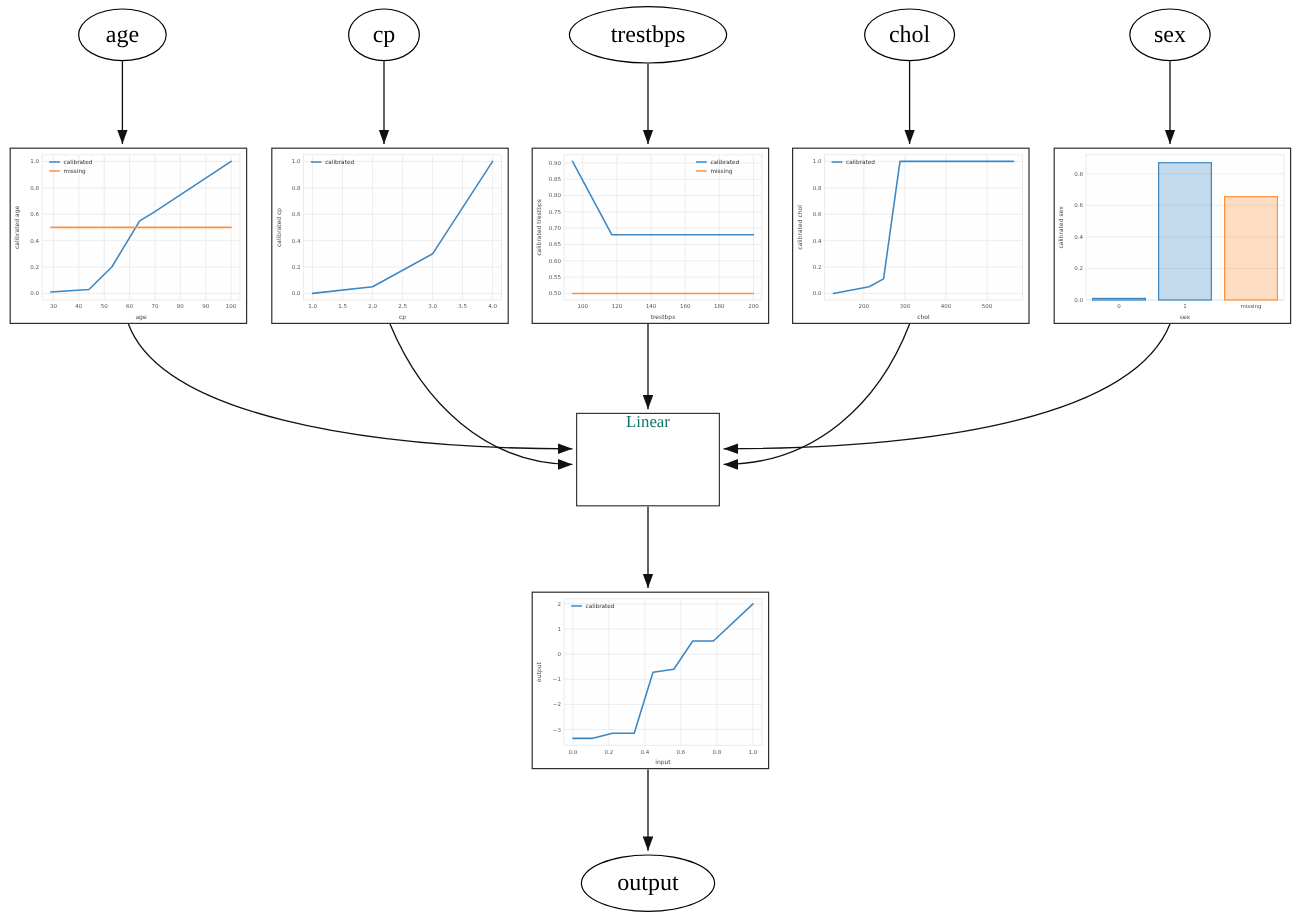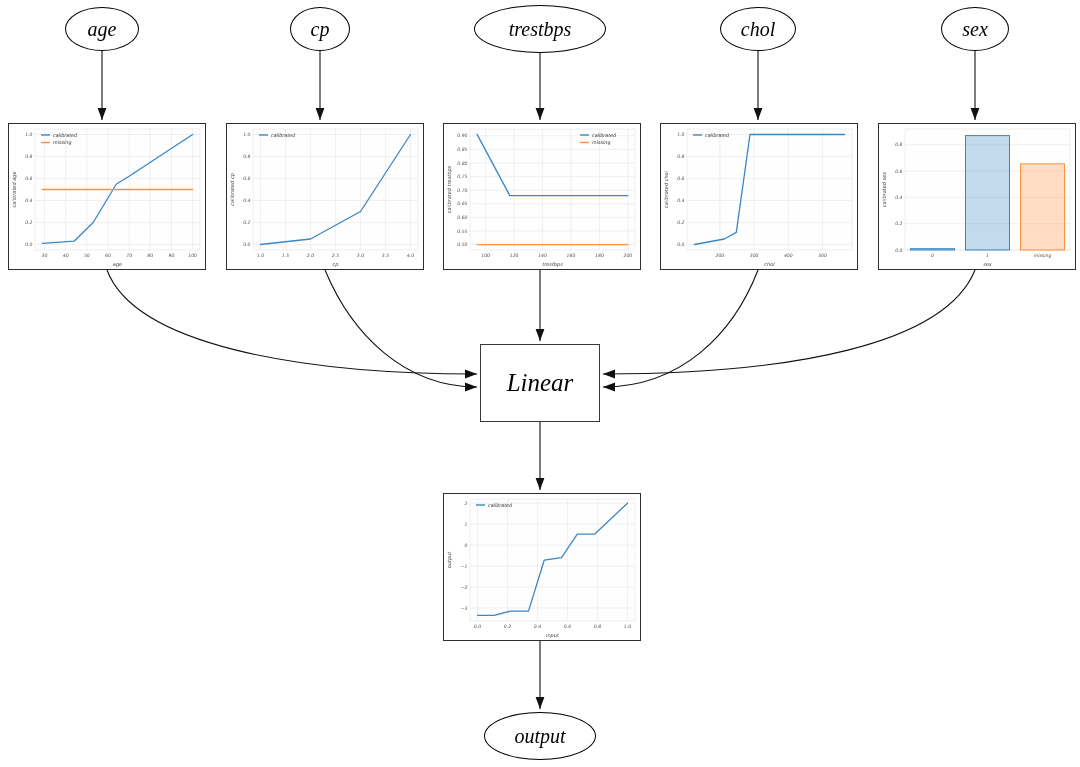--- a/index.html
+++ b/index.html
@@ -1,30 +1,29 @@
 <!DOCTYPE html>
 <html><head>
 <meta charset="utf-8">
 <style>
   html,body{margin:0;padding:0;background:#ffffff;}
   #canvas{
     position:relative;width:1080px;height:767px;background:#ffffff;overflow:hidden;
     font-family:"Liberation Serif","DejaVu Serif",serif;
-    font-style:italic;
   }
   #edges{position:absolute;left:0;top:0;width:1080px;height:767px;pointer-events:none;}
   .node-ellipse{
     position:absolute;border:1px solid #000;border-radius:50%;background:#fff;
     display:flex;align-items:center;justify-content:center;
     font-size:20px;color:#000;box-sizing:border-box;
   }
   .op-box{
     position:absolute;border:1.4px solid #383838;background:#fff;
-    display:flex;align-items:center;justify-content:center;
-    font-size:25px;color:#000000;box-sizing:border-box;
+    display:flex;align-items:flex-start;justify-content:center;
+    font-size:14px;color:#0f766e;box-sizing:border-box;
   }
   .plot-box{
     position:absolute;width:198px;height:147px;border:1px solid #2e2e2e;
     background:#fff;box-sizing:border-box;
   }
   .plot-box svg{display:block;}
 </style>
 </head>
 <body>
 

